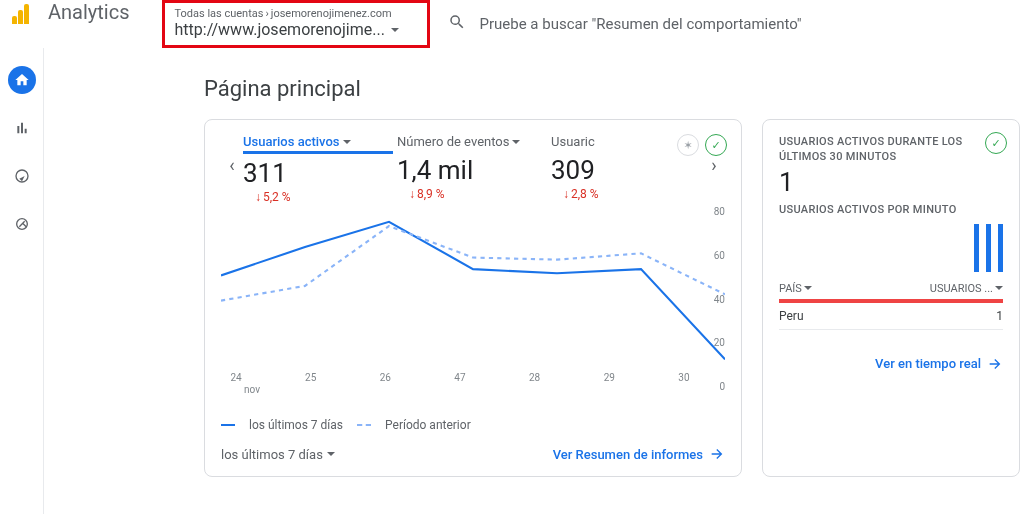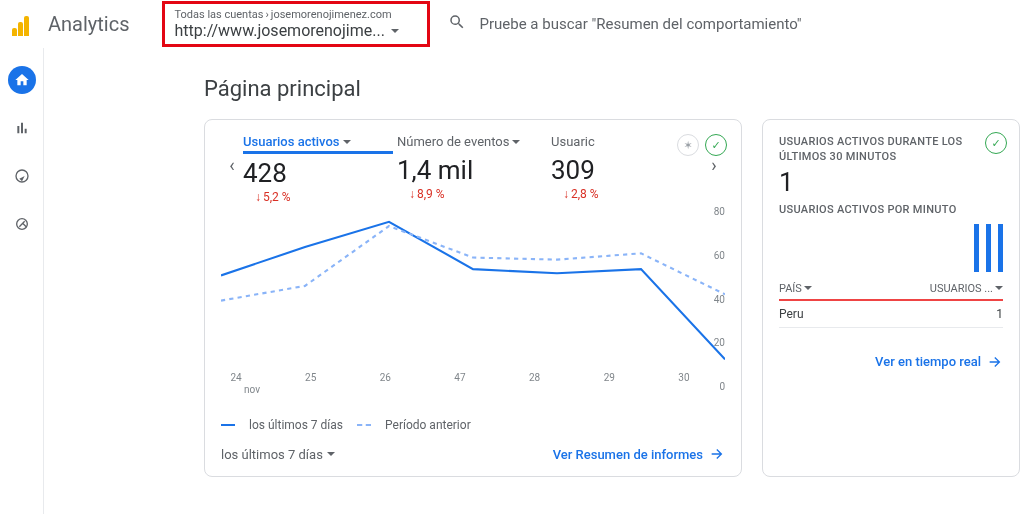--- a/index.html
+++ b/index.html
@@ -1,19 +1,19 @@
 <!DOCTYPE html>
 <html><head>
 <meta charset="utf-8">
 <style>
   * { margin:0; padding:0; box-sizing:border-box; font-family: "Google Sans", Roboto, Arial, sans-serif; }
   body { background:#fff; color:#3c4043; font-size:13px; width:1024px; height:514px; overflow:hidden; }
 
   
-  .header { height:48px; display:flex; align-items:center; padding:0 8px 0 12px; }
+  .header { height:48px; display:flex; padding:0 8px 0 12px; }
   .logo-icon { width:24px; height:24px; display:flex; align-items:flex-end; gap:1px; }
   .bar-a { width:5px; height:8px; background:#f4b400; border-radius:2px 2px 0 0;}
   .bar-b { width:5px; height:14px; background:#f4b400; border-radius:2px 2px 0 0;}
   .bar-c { width:5px; height:20px; background:#f4b400; border-radius:2px 2px 0 0;}
   .brand { color:#5f6368; font-size:20px; margin-left:12px; }
   .prop-selector { margin-left:32px; border:3px solid #e30613; padding:4px 16px 4px 10px; width:268px; position:relative; }
   .prop-crumb { font-size:11px; color:#5f6368; }
   .prop-crumb .sep { margin:0 2px; }
   .prop-url { font-size:16px; color:#3c4043; display:flex; align-items:center; gap:6px;}
   .caret { width:0;height:0;border-left:4px solid transparent;border-right:4px solid transparent;border-top:4px solid #5f6368;}
@@ -71,21 +71,21 @@
   .link { color:#1a73e8; display:flex; align-items:center; gap:6px; cursor:pointer; font-weight:500;}
   .link svg { width:16px; height:16px; fill:#1a73e8;}
 
   
   .rt-title { font-size:11px; font-weight:500; color:#5f6368; letter-spacing:.3px; line-height:1.4; width:190px;}
   .rt-big { font-size:26px; color:#202124; margin-top:2px;}
   .rt-sub { font-size:11px; font-weight:500; color:#5f6368; margin-top:6px; letter-spacing:.3px;}
   .rt-bars { height:52px; margin-top:4px; display:flex; align-items:flex-end; gap:1px; justify-content:flex-end;}
   .rt-bars div { width:5px; background:#1a73e8; }
   .rt-table { margin-top:10px; }
-  .rt-head { display:flex; justify-content:space-between; font-size:11px; color:#5f6368; border-bottom:2px solid #ef4444; padding-bottom:4px;}
+  .rt-head { display:flex; justify-content:space-between; font-size:11px; color:#5f6368; border-bottom:4px solid #ef4444; padding-bottom:4px;}
   .rt-head span { display:flex; align-items:center; gap:2px;}
   .rt-row { display:flex; justify-content:space-between; font-size:12px; color:#3c4043; padding:6px 0; border-bottom:1px solid #e8eaed;}
   .rt-card .link { justify-content:flex-end; margin-top:26px;}
   .rt-card .badge-row { top:12px; right:12px;}
 </style>
 </head>
 <body>
 
 <div class="header">
   <span class="logo-icon">
@@ -153,21 +153,21 @@
         </div>
 
         <div class="carousel">
           <div class="chev">‹</div>
           <div class="metrics">
             <div class="metric active">
               <div class="label">
                   <span>Usuarios activos</span>
                   <span class="caret"></span>
                 </div>
-              <div class="value">428</div>
+              <div class="value">311</div>
               <div class="delta down">5,2 %</div>
             </div>
             <div class="metric">
               <div class="label">
                   <span>Número de eventos</span>
                   <span class="caret"></span>
                 </div>
               <div class="value">1,4 mil</div>
               <div class="delta down">8,9 %</div>
             </div>

